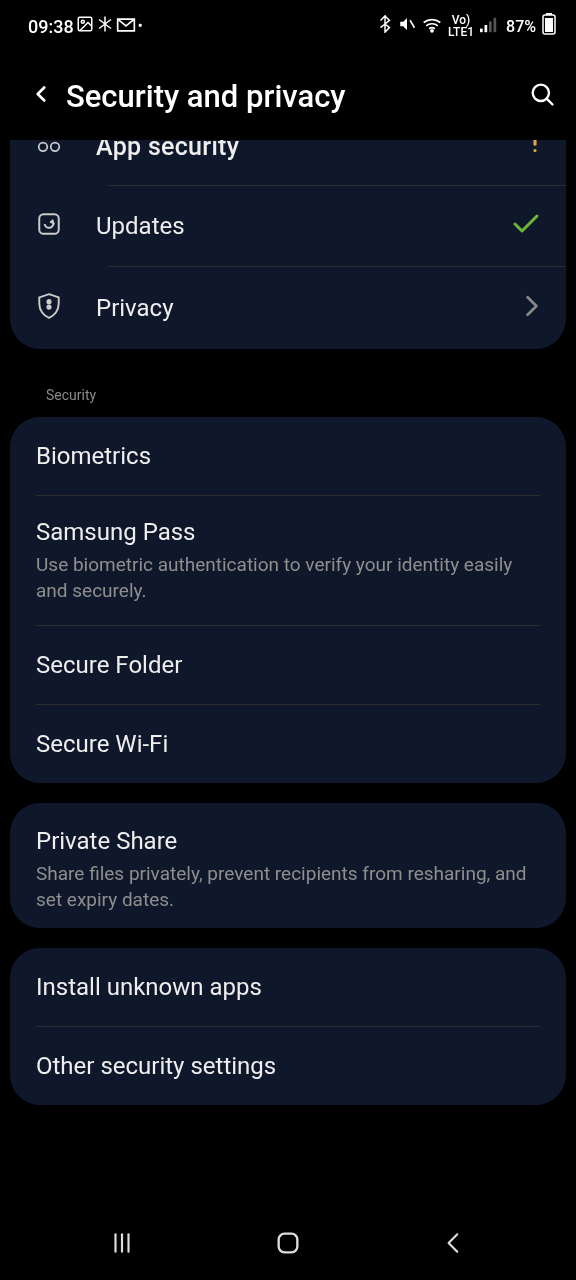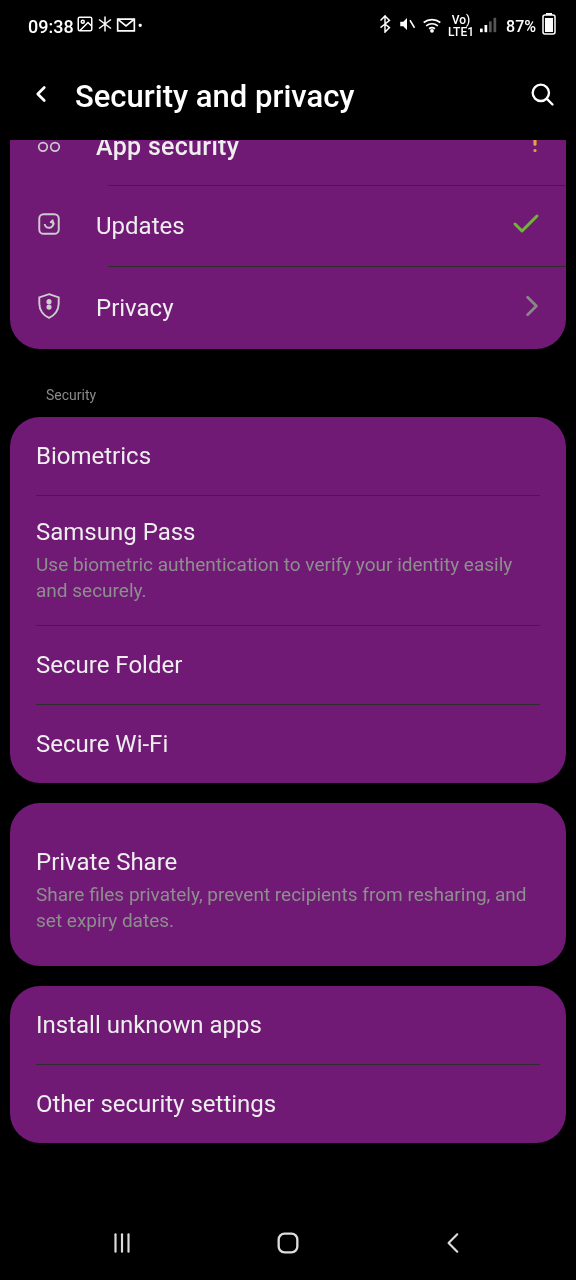--- a/index.html
+++ b/index.html
@@ -28,28 +28,28 @@
 
     .app-header {
       height: 88px;
       display: flex;
       align-items: center;
       padding: 0 20px 0 28px;
     }
     .app-title {
       font-size: 31px;
       font-weight: 500;
-      margin-left: 21px;
+      margin-left: 12px;
       flex: 1;
     }
 
     .content { padding: 0 10px 12px 10px; }
 
     .card {
-      background: #701a75;
+      background: #0f172a;
       border-radius: 30px;
       margin-bottom: 20px;
       overflow: hidden;
     }
     .card-cut-top { border-radius: 0 0 30px 30px; }
 
     .row {
       display: flex;
       align-items: center;
       padding: 25px 26px;
@@ -264,21 +264,21 @@
     <div class="divider-full"></div>
 
     <div class="row">
       <div class="row-body">
         <div class="row-title">Secure Wi-Fi</div>
       </div>
     </div>
   </div>
 
   <div class="card">
-    <div class="row" style="padding-top:24px;padding-bottom:32px;margin-top:21px;">
+    <div class="row" style="padding-top:24px;padding-bottom:15px;">
       <div class="row-body">
         <div class="row-title">Private Share</div>
         <div class="row-sub">Share files privately, prevent recipients from resharing, and set expiry dates.</div>
       </div>
     </div>
   </div>
 
   <div class="card">
     <div class="row">
       <div class="row-body">

